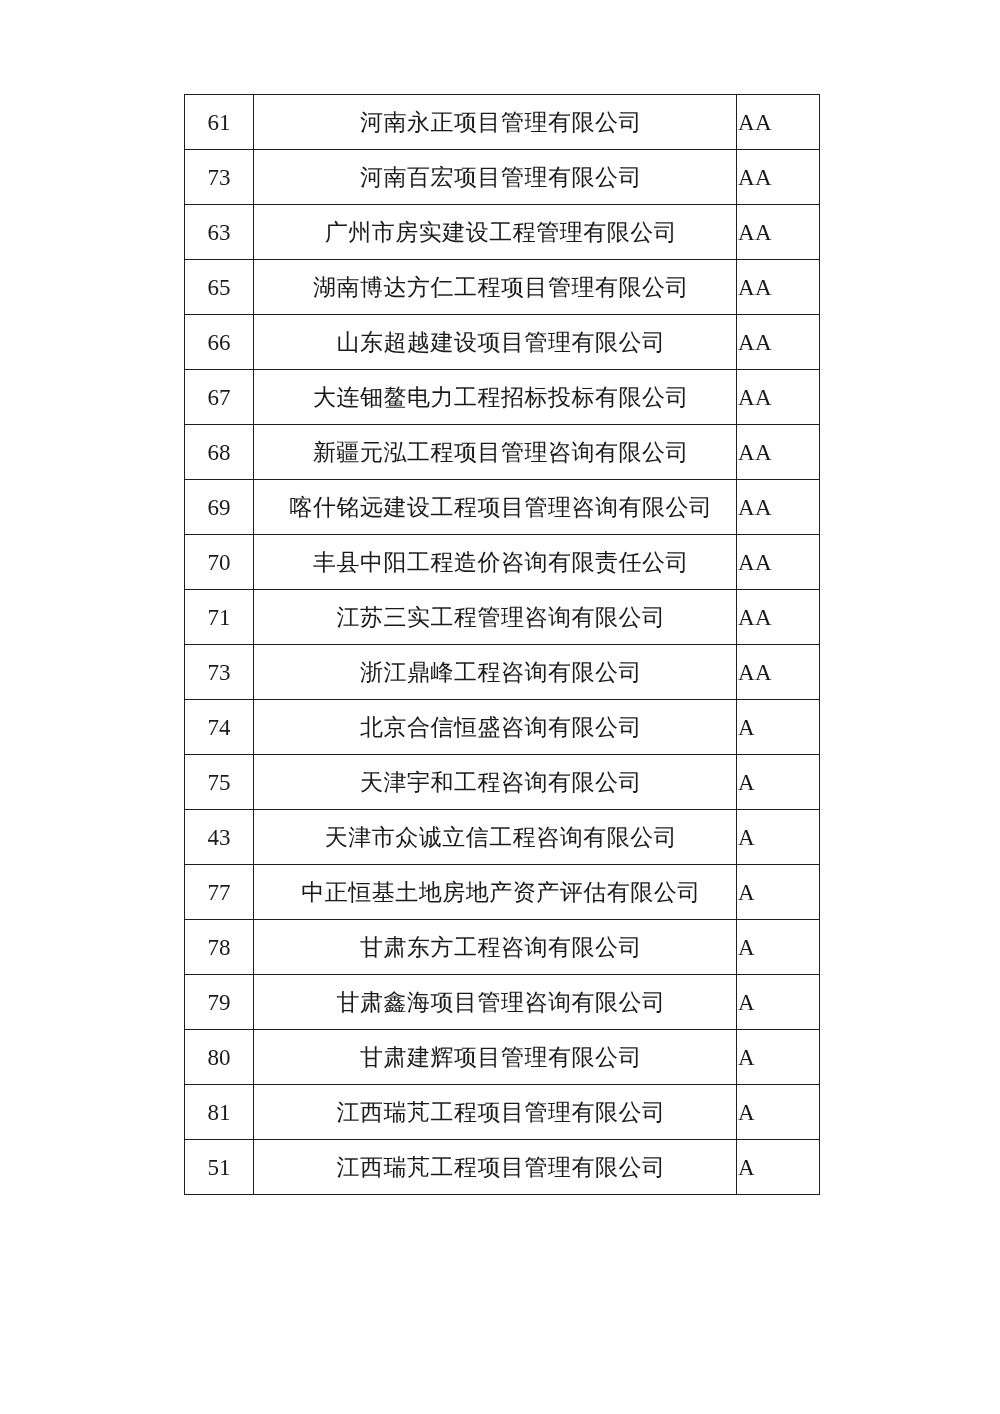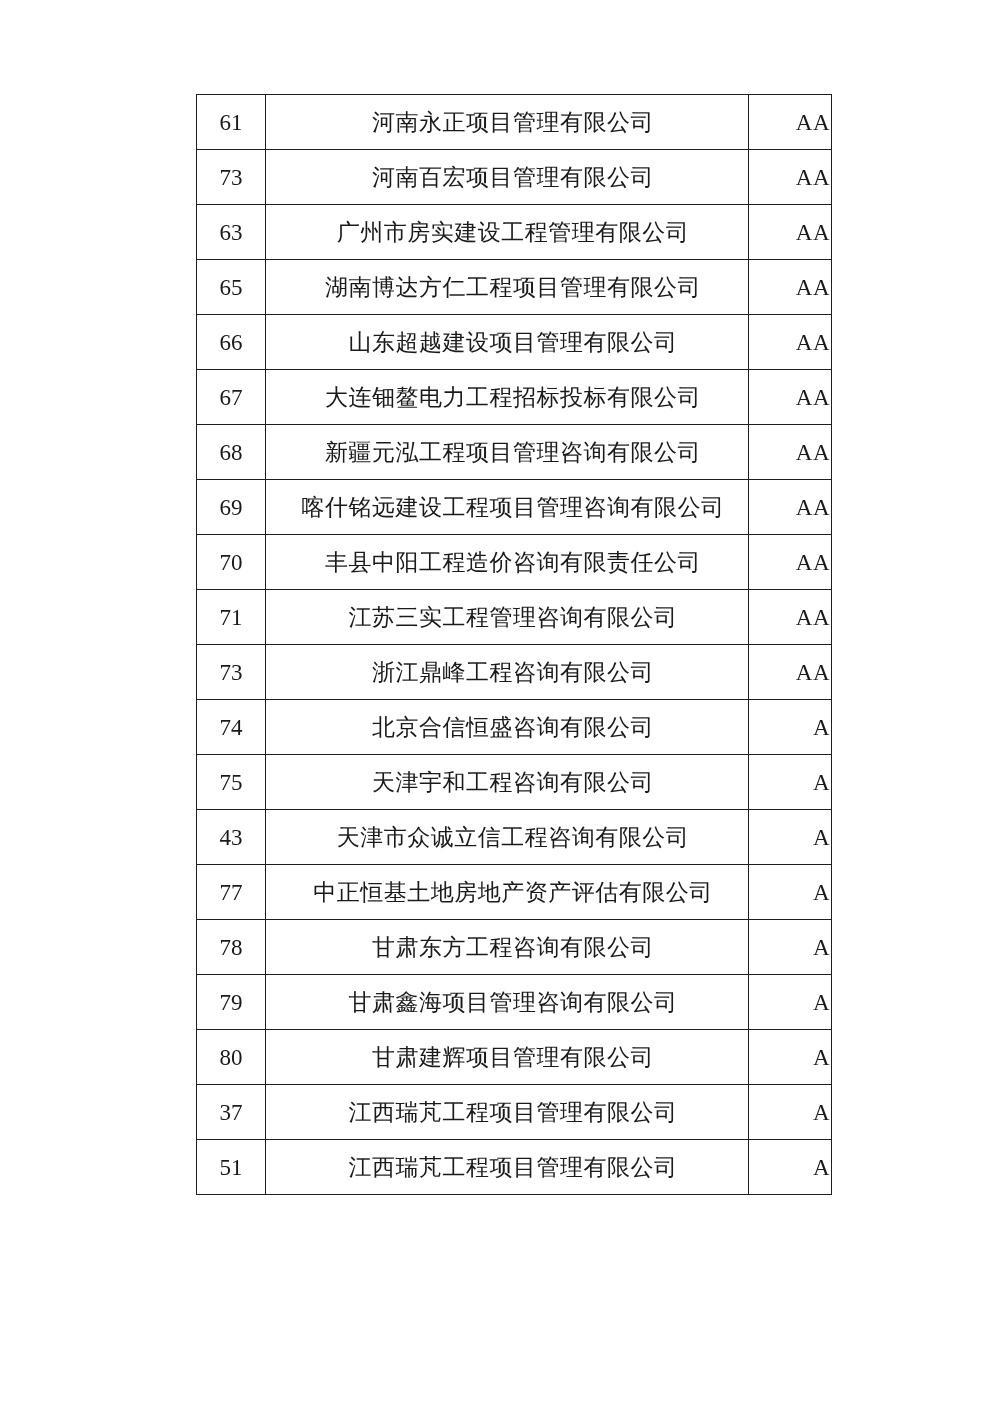--- a/index.html
+++ b/index.html
@@ -17,21 +17,21 @@
   .doc-page {
     position: absolute;
     top: 0; left: 0;
     width: 1000px;
     height: 1414px;
     background: #ffffff;
   }
   table.rating-table {
     position: absolute;
     top: 94px;
-    left: 196px;
+    left: 184px;
     width: 618px;
     border-collapse: collapse;
     table-layout: fixed;
   }
   table.rating-table td {
     border: 1px solid #1f1f1f;
     height: 52px;
     font-size: 23px;
     line-height: 1;
     vertical-align: middle;
@@ -43,21 +43,21 @@
     text-align: center;
   }
   td.col-name {
     width: 468px;
     text-align: center;
     padding-left: 13px;
     letter-spacing: 0.5px;
   }
   td.col-grade {
     width: 80px;
-    text-align: right;
+    text-align: left;
     letter-spacing: 0.5px;
     margin-left: 16px;
   }
 </style>
 </head>
 <body>
 
 <div class="doc-page">
   <table class="rating-table">
     <tbody id="table-body">
@@ -165,21 +165,21 @@
     <td class="col-grade">A</td>
   </tr>
 
   <tr>
     <td class="col-no">80</td>
     <td class="col-name">甘肃建辉项目管理有限公司</td>
     <td class="col-grade">A</td>
   </tr>
 
   <tr>
-    <td class="col-no">37</td>
+    <td class="col-no">81</td>
     <td class="col-name">江西瑞芃工程项目管理有限公司</td>
     <td class="col-grade">A</td>
   </tr>
 
   <tr>
     <td class="col-no">51</td>
     <td class="col-name">江西瑞芃工程项目管理有限公司</td>
     <td class="col-grade">A</td>
   </tr>
 </tbody>

